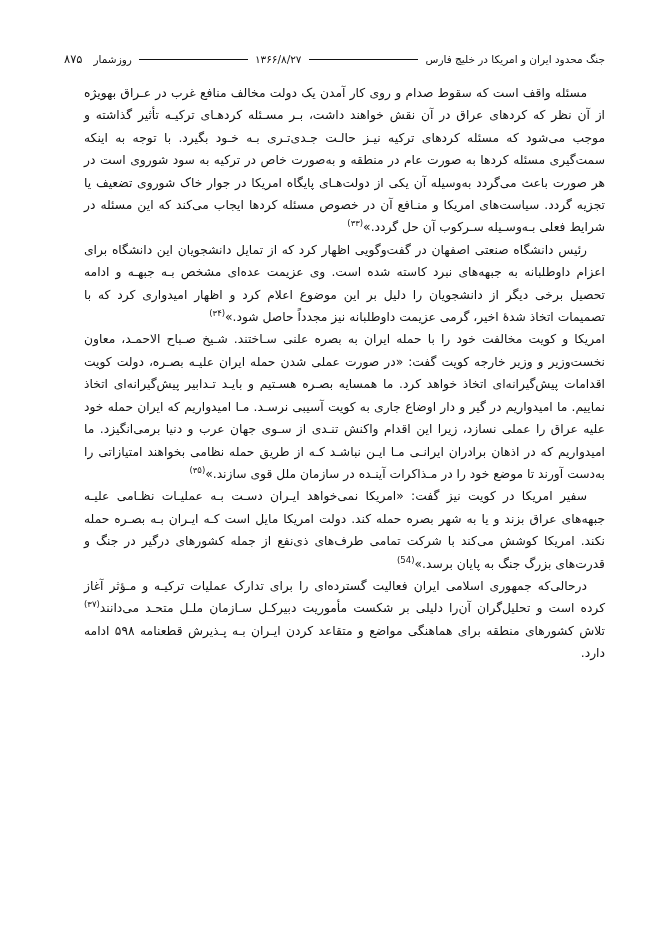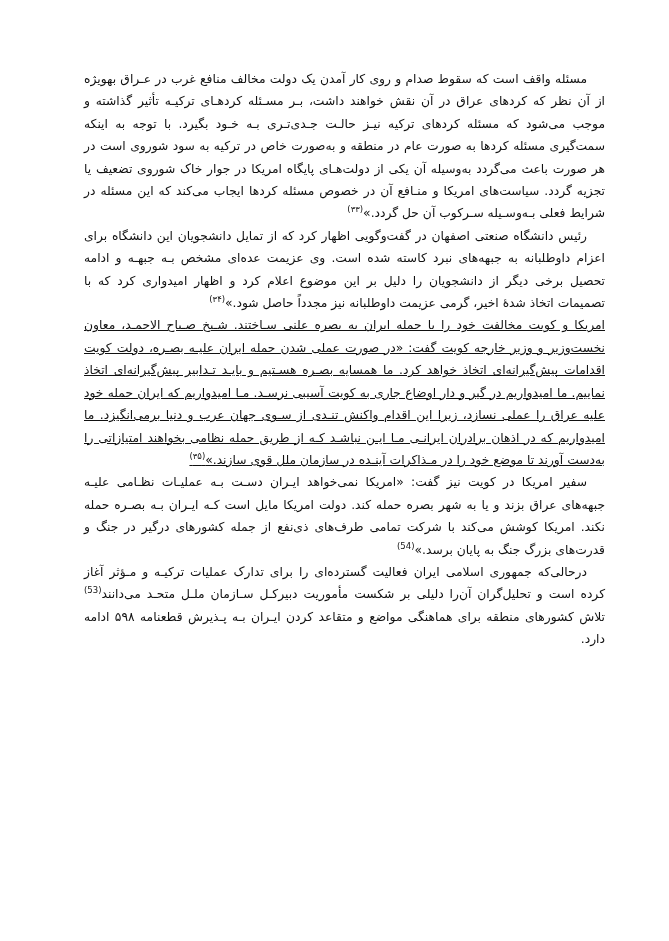--- a/index.html
+++ b/index.html
@@ -78,21 +78,20 @@
     margin-left: 20px;
   }
   p.para {
     margin: 0;
     text-indent: 18px;
     text-align: justify;
     text-justify: inter-word;
   }
   p.para.noindent {
     text-indent: 0;
-    text-decoration: underline;
   }
   .num {
     margin: 4px 0 0 0;
     text-align: center;
     font-size: 12.3px;
     font-weight: bold;
     direction: rtl;
   }
   .fn {
     font-size: 8.5px;
@@ -101,34 +100,44 @@
   }
   .block {
     margin-bottom: 0;
   }
 </style>
 </head>
 <body>
 
 <div class="page">
 
+  <div class="header">
+    <div class="header-left">۸۷۵</div>
+    <div class="header-center">
+      <span class="label">روزشمار</span>
+      <span class="rule"></span>
+      <span class="date">۱۳۶۶/۸/۲۷</span>
+      <span class="rule"></span>
+    </div>
+    <div class="header-right">جنگ محدود ایران و امریکا در خلیج فارس</div>
+  </div>
 
   <div class="content">
 
     <div class="block">
       <p class="para"><span>مسئله واقف است که سقوط صدام و روی کار آمدن یک دولت مخالف منافع غرب در عـراق بهویژه از آن نظر که کردهای عراق در آن نقش خواهند داشت، بـر مسـئله کردهـای ترکیـه تأثیر گذاشته و موجب می‌شود که مسئله کردهای ترکیه نیـز حالـت جـدی‌تـری بـه خـود بگیرد. با توجه به اینکه سمت‌گیری مسئله کردها به صورت عام در منطقه و به‌صورت خاص در ترکیه به سود شوروی است در هر صورت باعث می‌گردد به‌وسیله آن یکی از دولت‌هـای پایگاه امریکا در جوار خاک شوروی تضعیف یا تجزیه گردد. سیاست‌های امریکا و منـافع آن در خصوص مسئله کردها ایجاب می‌کند که این مسئله در شرایط فعلی بـه‌وسـیله سـرکوب آن حل گردد.»</span><span class="fn">(۳۳)</span></p>
     </div>
 
     <div class="block">
       <p class="para"><span>رئیس دانشگاه صنعتی اصفهان در گفت‌وگویی اظهار کرد که از تمایل دانشجویان این دانشگاه برای اعزام داوطلبانه به جبهه‌های نبرد کاسته شده است. وی عزیمت عده‌ای مشخص بـه جبهـه و ادامه تحصیل برخی دیگر از دانشجویان را دلیل بر این موضوع اعلام کرد و اظهار امیدواری کرد که با تصمیمات اتخاذ شدهٔ اخیر، گرمی عزیمت داوطلبانه نیز مجدداً حاصل شود.»</span><span class="fn">(۳۴)</span></p>
     </div>
 
     <div class="block">
       <p class="para noindent"><span>امریکا و کویت مخالفت خود را با حمله ایران به بصره علنی سـاختند. شـیخ صـباح الاحمـد، معاون نخست‌وزیر و وزیر خارجه کویت گفت: «در صورت عملی شدن حمله ایران علیـه بصـره، دولت کویت اقدامات پیش‌گیرانه‌ای اتخاذ خواهد کرد. ما همسایه بصـره هسـتیم و بایـد تـدابیر پیش‌گیرانه‌ای اتخاذ نماییم. ما امیدواریم در گیر و دار اوضاع جاری به کویت آسیبی نرسـد. مـا امیدواریم که ایران حمله خود علیه عراق را عملی نسازد، زیرا این اقدام واکنش تنـدی از سـوی جهان عرب و دنیا برمی‌انگیزد. ما امیدواریم که در اذهان برادران ایرانـی مـا ایـن نباشـد کـه از طریق حمله نظامی بخواهند امتیازاتی را به‌دست آورند تا موضع خود را در مـذاکرات آینـده در سازمان ملل قوی سازند.»</span><span class="fn">(۳۵)</span></p>
       <p class="para"><span>سفیر امریکا در کویت نیز گفت: «امریکا نمی‌خواهد ایـران دسـت بـه عملیـات نظـامی علیـه جبهه‌های عراق بزند و یا به شهر بصره حمله کند. دولت امریکا مایل است کـه ایـران بـه بصـره حمله نکند. امریکا کوشش می‌کند با شرکت تمامی طرف‌های ذی‌نفع از جمله کشورهای درگیر در جنگ و قدرت‌های بزرگ جنگ به پایان برسد.»</span><span class="fn">(54)</span></p>
     </div>
 
     <div class="block">
-      <p class="para"><span>درحالی‌که جمهوری اسلامی ایران فعالیت گسترده‌ای را برای تدارک عملیات ترکیـه و مـؤثر آغاز کرده است و تحلیل‌گران آن‌را دلیلی بر شکست مأموریت دبیرکـل سـازمان ملـل متحـد می‌دانند</span><span class="fn">(53)</span><span> تلاش کشورهای منطقه برای هماهنگی مواضع و متقاعد کردن ایـران بـه پـذیرش قطعنامه ۵۹۸ ادامه دارد.</span></p>
+      <p class="para"><span>درحالی‌که جمهوری اسلامی ایران فعالیت گسترده‌ای را برای تدارک عملیات ترکیـه و مـؤثر آغاز کرده است و تحلیل‌گران آن‌را دلیلی بر شکست مأموریت دبیرکـل سـازمان ملـل متحـد می‌دانند</span><span class="fn">(۳۷)</span><span> تلاش کشورهای منطقه برای هماهنگی مواضع و متقاعد کردن ایـران بـه پـذیرش قطعنامه ۵۹۸ ادامه دارد.</span></p>
     </div>
 
   </div>
 </div>
 
 </body></html>

